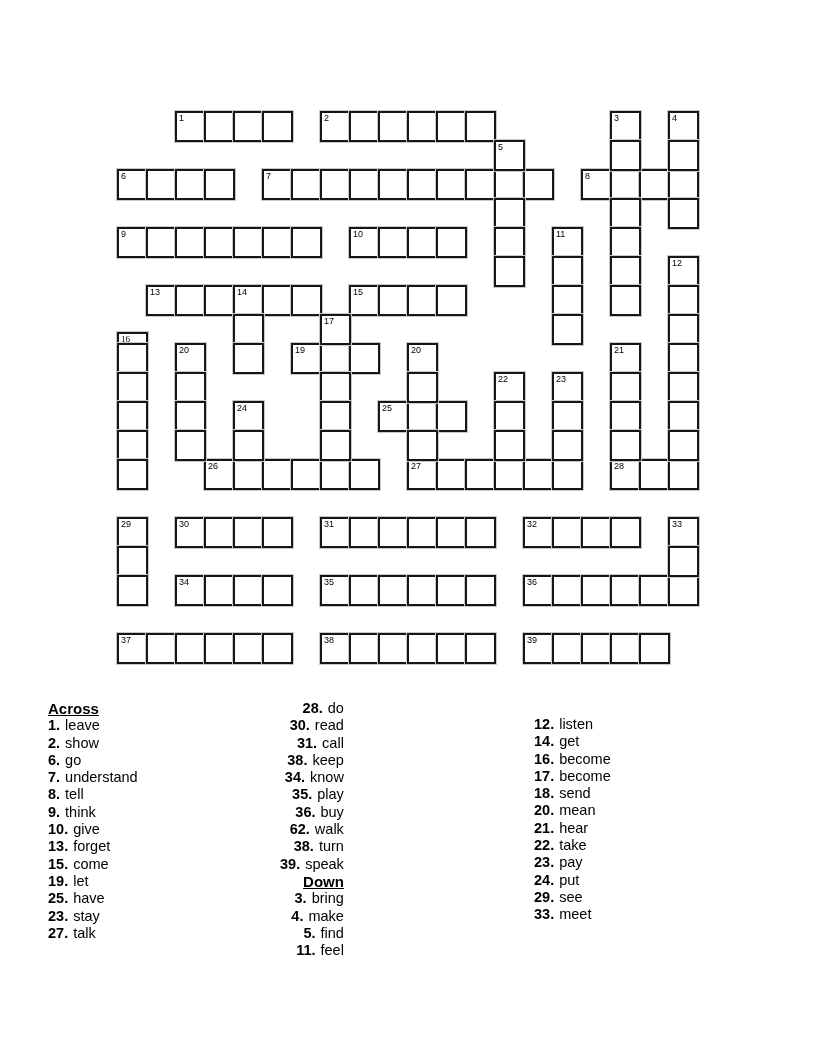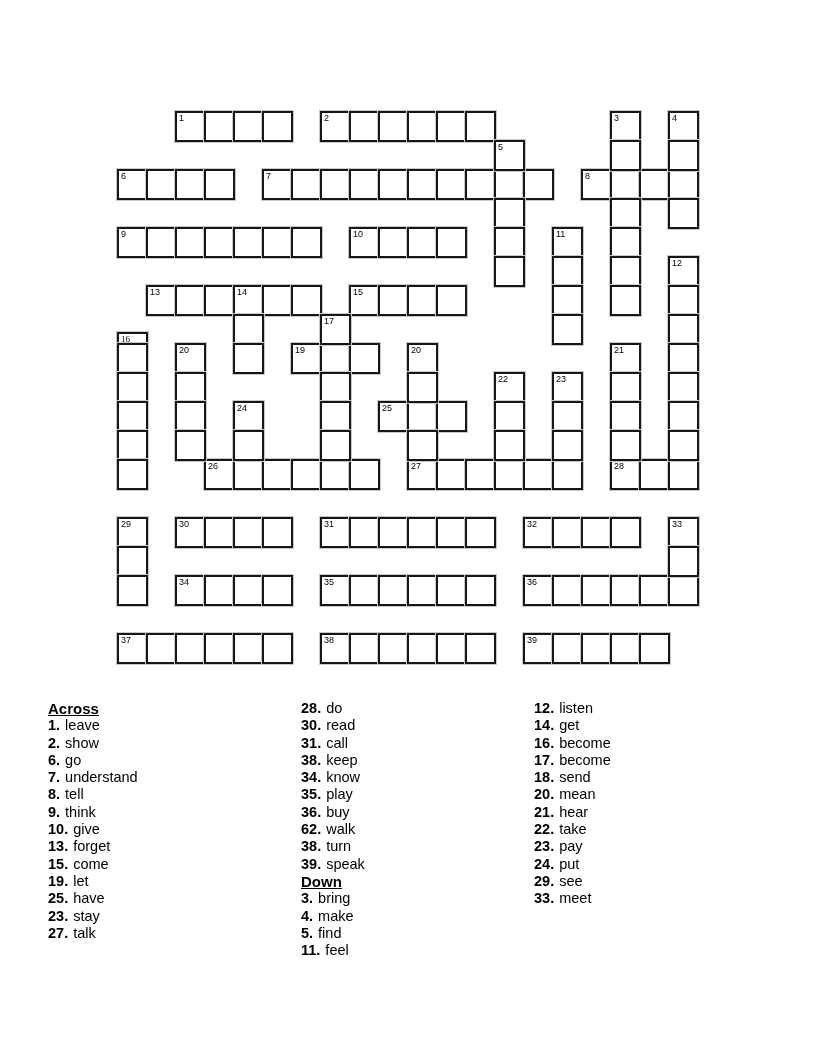--- a/index.html
+++ b/index.html
@@ -304,38 +304,38 @@
         <div class="clue"><span class="num">8.</span><span class="word">tell</span></div>
         <div class="clue"><span class="num">9.</span><span class="word">think</span></div>
         <div class="clue"><span class="num">10.</span><span class="word">give</span></div>
         <div class="clue"><span class="num">13.</span><span class="word">forget</span></div>
         <div class="clue"><span class="num">15.</span><span class="word">come</span></div>
         <div class="clue"><span class="num">19.</span><span class="word">let</span></div>
         <div class="clue"><span class="num">25.</span><span class="word">have</span></div>
         <div class="clue"><span class="num">23.</span><span class="word">stay</span></div>
         <div class="clue"><span class="num">27.</span><span class="word">talk</span></div>
       </div>
-      <div class="clue-col" style="left: 301px;">
+      <div class="clue-col" style="left: 280px; text-align: right;">
         <div class="clue"><span class="num">28.</span><span class="word">do</span></div>
         <div class="clue"><span class="num">30.</span><span class="word">read</span></div>
         <div class="clue"><span class="num">31.</span><span class="word">call</span></div>
         <div class="clue"><span class="num">38.</span><span class="word">keep</span></div>
         <div class="clue"><span class="num">34.</span><span class="word">know</span></div>
         <div class="clue"><span class="num">35.</span><span class="word">play</span></div>
         <div class="clue"><span class="num">36.</span><span class="word">buy</span></div>
         <div class="clue"><span class="num">62.</span><span class="word">walk</span></div>
         <div class="clue"><span class="num">38.</span><span class="word">turn</span></div>
         <div class="clue"><span class="num">39.</span><span class="word">speak</span></div>
         <div class="clue-header">Down</div>
         <div class="clue"><span class="num">3.</span><span class="word">bring</span></div>
         <div class="clue"><span class="num">4.</span><span class="word">make</span></div>
         <div class="clue"><span class="num">5.</span><span class="word">find</span></div>
         <div class="clue"><span class="num">11.</span><span class="word">feel</span></div>
       </div>
-      <div class="clue-col" style="left: 534px;">
+      <div class="clue-col" style="left: 534px; margin-top: 16px;">
         <div class="clue"><span class="num">12.</span><span class="word">listen</span></div>
         <div class="clue"><span class="num">14.</span><span class="word">get</span></div>
         <div class="clue"><span class="num">16.</span><span class="word">become</span></div>
         <div class="clue"><span class="num">17.</span><span class="word">become</span></div>
         <div class="clue"><span class="num">18.</span><span class="word">send</span></div>
         <div class="clue"><span class="num">20.</span><span class="word">mean</span></div>
         <div class="clue"><span class="num">21.</span><span class="word">hear</span></div>
         <div class="clue"><span class="num">22.</span><span class="word">take</span></div>
         <div class="clue"><span class="num">23.</span><span class="word">pay</span></div>
         <div class="clue"><span class="num">24.</span><span class="word">put</span></div>

